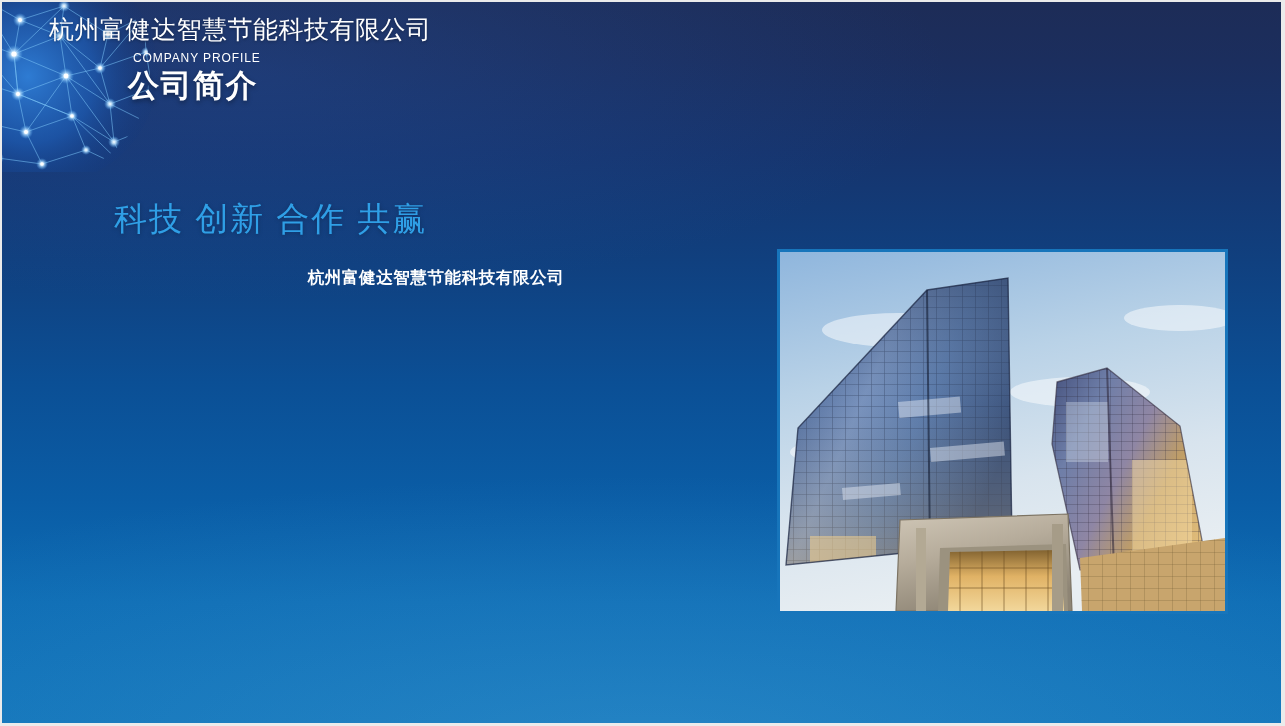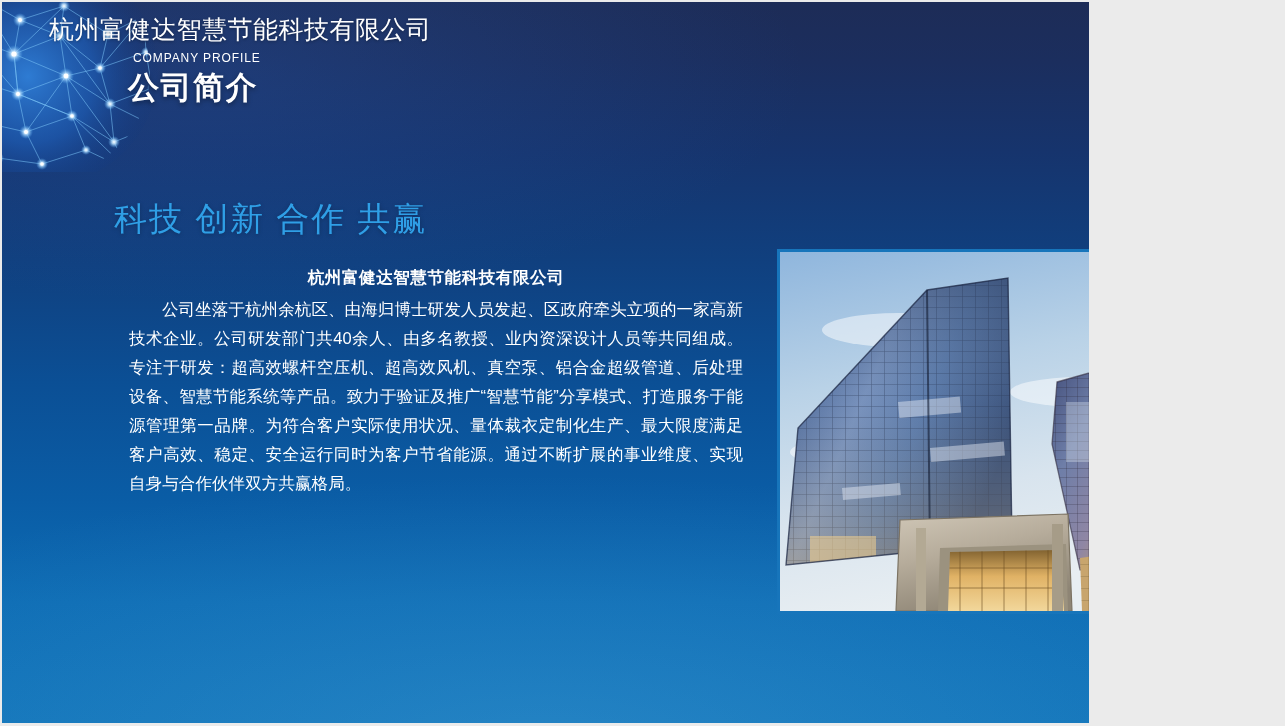--- a/index.html
+++ b/index.html
@@ -10,21 +10,21 @@
     height: 726px;
     overflow: hidden;
     font-family: "Liberation Sans", "DejaVu Sans", sans-serif;
   }
 
   
   #slide {
     position: absolute;
     left: 2px;
     top: 2px;
-    width: 1087px;
+    width: 1279px;
     height: 721px;
     overflow: hidden;
     background: linear-gradient(
         180deg,
         #1d2c57 0px,
         #1b2e5e 60px,
         #16346d 150px,
         #10407f 260px,
         #0b4f95 380px,
         #0a5da6 500px,
@@ -91,20 +91,21 @@
   #section-title-cn {
     margin-top: 3px;
     margin-left: 79px;
     color: #ffffff;
     font-size: 31px;
     line-height: 40px;
     font-weight: bold;
     letter-spacing: 1.5px;
     white-space: nowrap;
     text-shadow: 0 2px 5px rgba(0,0,0,.4);
+    font-family: Liberation Mono, monospace;
   }
 
   
   #tagline {
     position: absolute;
     left: 112px;
     top: 195px;
     color: #2f9fe6;
     font-size: 33px;
     line-height: 44px;
@@ -248,21 +249,20 @@
       <div id="company-name-title">杭州富健达智慧节能科技有限公司</div>
       <div id="company-profile-en">COMPANY PROFILE</div>
       <div id="section-title-cn">公司简介</div>
     </div>
   </div>
 
   <div id="tagline">科技 创新  合作 共赢</div>
 
   <div id="body-copy">
     <div id="body-heading">杭州富健达智慧节能科技有限公司</div>
-    <div id="body-paragraph">公司坐落于杭州余杭区、由海归博士研发人员发起、区政府牵头立项的一家高新技术企业。公司研发部门共40余人、由多名教授、业内资深设计人员等共同组成。专注于研发：超高效螺杆空压机、超高效风机、真空泵、铝合金超级管道、后处理设备、智慧节能系统等产品。致力于验证及推广“智慧节能”分享模式、打造服务于能源管理第一品牌。为符合客户实际使用状况、量体裁衣定制化生产、最大限度满足客户高效、稳定、安全运行同时为客户节省能源。通过不断扩展的事业维度、实现自身与合作伙伴双方共赢格局。</div>
   </div>
 
   <div id="photo-frame">
     <svg width="445" height="359" viewBox="0 0 445 359" preserveAspectRatio="none">
       <defs>
         <linearGradient id="sky" x1="0" y1="0" x2="0.25" y2="1">
           <stop offset="0%" stop-color="#8fb6dd"></stop>
           <stop offset="38%" stop-color="#b9d2e7"></stop>
           <stop offset="72%" stop-color="#d8e4ee"></stop>
           <stop offset="100%" stop-color="#e8eef2"></stop>

